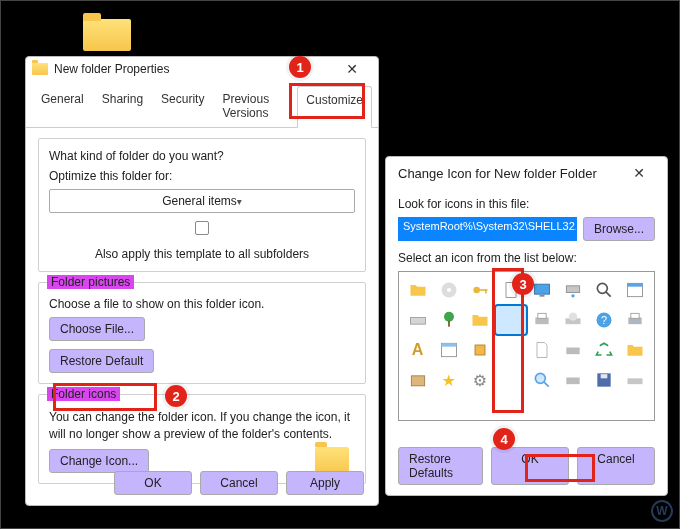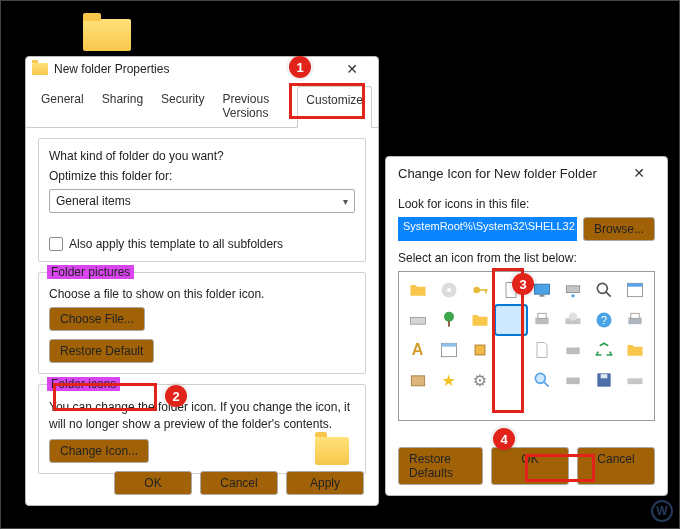--- a/index.html
+++ b/index.html
@@ -23,25 +23,25 @@
 
     .tabs { display: flex; border-bottom: 1px solid #ccc; padding: 0 6px; font-size: 12px; margin-top: 4px; }
     .tab { padding: 6px 8px; color: #333; border: 1px solid transparent; cursor: pointer; }
     .tab.active { border: 1px solid #ccc; border-bottom: 1px solid #fff; background: #fff; position: relative; top: 1px; border-radius: 3px 3px 0 0; }
 
     .section { border: 1px solid #d0d0d0; border-radius: 2px; margin: 10px 12px 0 12px; padding: 10px; position: relative; }
     .section.legend { padding-top: 14px; }
     .section .legend-title { position: absolute; top: -8px; left: 8px; background: #d946ef; padding: 0 4px; font-size: 12px; }
     .section .legend-title.q { position: static; background: none; padding: 0; margin-bottom: 6px; }
     .label { font-size: 12px; margin-bottom: 6px; }
-    .select { border: 1px solid #aaa; width: 100%; height: 24px; display: flex; align-items: center; padding: 0 6px; justify-content: space-between; border-radius: 2px; cursor: pointer; font-size: 12px; }
+    .select { border: 1px solid #aaa; width: 100%; height: 24px; display: flex; align-items: center; padding: 0 6px; justify-content: center; border-radius: 2px; cursor: pointer; font-size: 12px; }
     .chev { font-size: 10px; color: #555; }
-    .chk { margin-top: 24px; display: flex; align-items: center; gap: 6px; }
+    .chk { margin-top: 8px; display: flex; align-items: center; gap: 12px; flex-direction: column; }
     .chkbox { width: 14px; height: 14px; border: 1px solid #888; border-radius: 2px; cursor: pointer; }
-    .btn { border: 1px solid #aaa; background: #a16207; padding: 4px 10px; font-size: 12px; border-radius: 3px; cursor: pointer; display: inline-block; }
+    .btn { border: 1px solid #aaa; background: #c4b5fd; padding: 4px 10px; font-size: 12px; border-radius: 3px; cursor: pointer; display: inline-block; }
     .btn.wide { min-width: 78px; text-align: center; }
     .icon-preview { position: absolute; right: 16px; bottom: 8px; width: 34px; height: 28px; background: linear-gradient(#ffe27a,#f7c64b); border-radius: 2px; }
     .icon-preview::before { content:""; position:absolute; top:-5px; left:0; width:12px; height:5px; background:#f7c64b; border-radius:2px 2px 0 0; }
 
     .dlg-btns { position: absolute; bottom: 10px; right: 14px; display: flex; gap: 8px; }
 
     
     .icondlg { left: 384px; top: 155px; width: 283px; height: 340px; font-size: 12px; color: #222; }
     .icondlg .titlebar { padding: 8px 8px 8px 12px; font-size: 13px; }
     .icondlg .body { padding: 8px 12px; }

